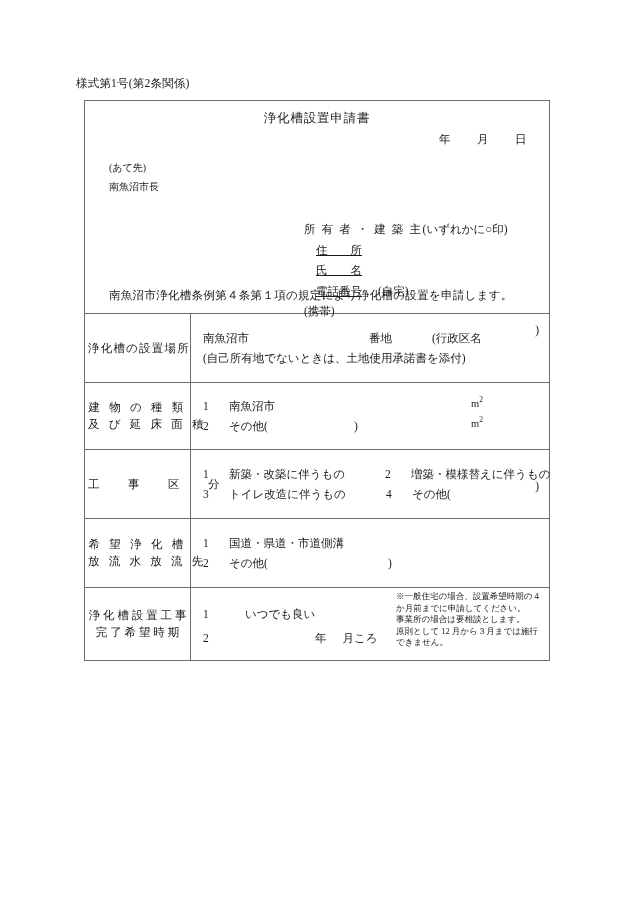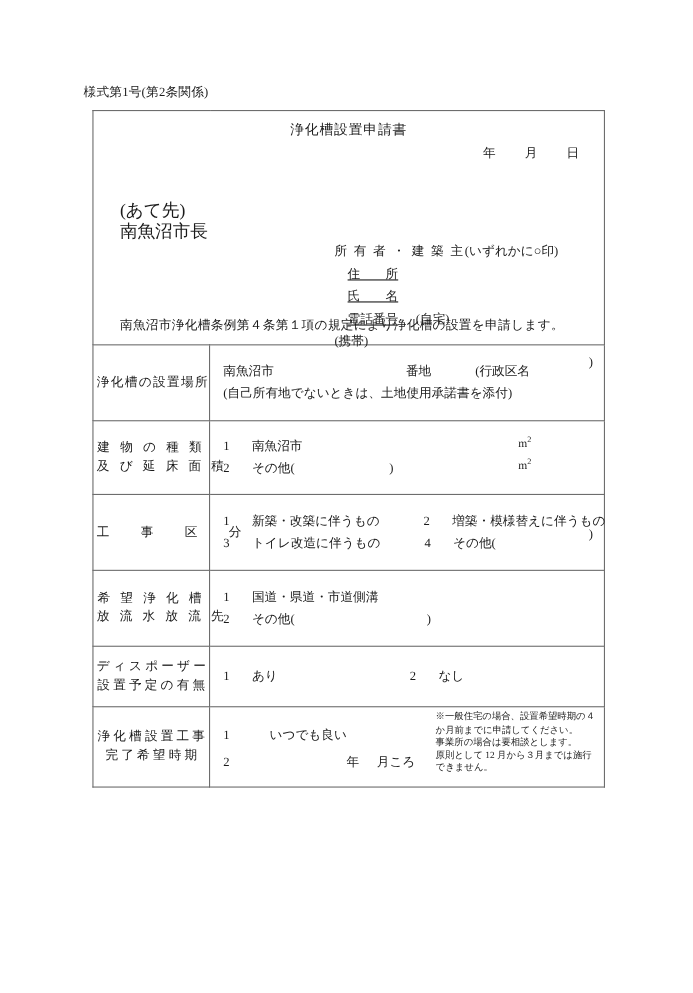--- a/index.html
+++ b/index.html
@@ -75,23 +75,22 @@
     top: 31px;
     right: 22px;
     font-size: 11.5px;
     letter-spacing: 0.5px;
   }
   .date-line .gap { display: inline-block; width: 26px; }
   .addressee {
     position: absolute;
     top: 57px;
     left: 24px;
-    font-size: 16px;
+    font-size: 10px;
     line-height: 19px;
-    margin-top: 24px;
   }
   .applicant-block {
     position: absolute;
     top: 118px;
     left: 219px;
     font-size: 11.5px;
     line-height: 20.5px;
     white-space: nowrap;
   }
   .applicant-block .title-owner { letter-spacing: 1.6px; }
@@ -295,31 +294,20 @@
           <div class="line-row">
             <span class="opt-num">1</span><span>国道・県道・市道側溝</span>
           </div>
           <div class="line-row">
             <span class="opt-num">2</span><span>その他(</span><span class="g-xl"></span><span>)</span>
           </div>
         </td>
       </tr>
 
 
-      <tr>
-        <td class="label-cell r-disp">
-          <span class="ln">デ ィ ス ポ ー ザ ー</span>
-          <span class="ln">設 置 予 定 の 有 無</span>
-        </td>
-        <td class="value-cell r-disp">
-          <div class="line-row">
-            <span class="opt-num">1</span><span>あり</span><span class="g-xl"></span><span class="opt-num">2</span><span>なし</span>
-          </div>
-        </td>
-      </tr>
 
       <tr>
         <td class="label-cell r-period">
           <span class="ln">浄 化 槽 設 置 工 事</span>
           <span class="ln">完 了 希 望 時 期</span>
         </td>
         <td class="value-cell r-period" style="padding:0 !important;">
           <div class="period-wrap">
             <div class="period-options">
               <div class="line-row">

